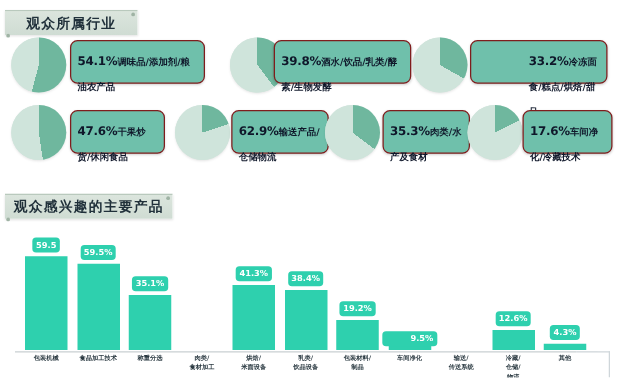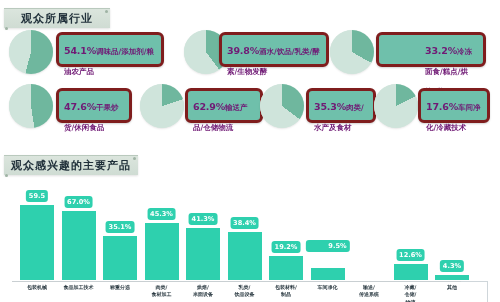--- a/index.html
+++ b/index.html
@@ -36,26 +36,26 @@
     position:absolute;width:44px;height:44px;border-radius:50%;
     background:#cfe4db;
     box-shadow:0 1px 2px rgba(0,0,0,.10);
   }
   .pie .slice{
     position:absolute;inset:0;border-radius:50%;
   }
   .cal{
     position:absolute;
     background:#6fc0ab;
-    border:3px solid #7f1d1d;
+    border:1px solid #7f1d1d;
     border-radius:6px;
     box-shadow:0 1px 2px rgba(0,0,0,.18);
     padding:4px 5px;
     box-sizing:border-box;
-    color:#701a75;
+    color:#0f172a;
     line-height:1.25;
   }
   .cal .pct{font-size:9.5px;font-weight:bold;letter-spacing:-.2px;}
   .cal .lab{font-size:7.5px;font-weight:bold;}
 
   
   #barchart{
     position:absolute;left:12px;top:180px;width:478px;height:122px;
   }
   .plot{position:absolute;left:0;top:0;width:478px;height:101px;}
@@ -169,45 +169,41 @@
   </div>
 
   <div id="barchart">
     <div class="plot" id="plot">
         <div class="bar-col" style="left: 8px; height: 101px; text-align: right;">
           <div class="bar" style="height: 74.8548px;"></div>
           <div class="blabel" style="bottom: 77.8548px;">59.5</div>
         </div>
         <div class="bar-col" style="left: 49.5px; height: 101px;">
           <div class="bar" style="height: 69.4452px;"></div>
-          <div class="blabel" style="bottom: 72.4452px;">67.0%</div>
+          <div class="blabel" style="bottom: 72.4452px;">59.5%</div>
         </div>
         <div class="bar-col" style="left: 91px; height: 101px;">
           <div class="bar" style="height: 44.1581px;"></div>
           <div class="blabel" style="bottom: 47.1581px; text-align: right;">35.1%</div>
         </div>
-        <div class="bar-col" style="left: 132.5px; height: 101px;">
-          <div class="bar" style="height: 56.9903px;"></div>
-          <div class="blabel" style="bottom: 59.9903px;">45.3%</div>
-        </div>
         <div class="bar-col" style="left: 174px; height: 101px;">
           <div class="bar" style="height: 51.9581px;"></div>
           <div class="blabel" style="bottom: 54.9581px;">41.3%</div>
         </div>
         <div class="bar-col" style="left: 215.5px; height: 101px;">
           <div class="bar" style="height: 48.3097px;"></div>
           <div class="blabel" style="bottom: 51.3097px;">38.4%</div>
         </div>
         <div class="bar-col" style="left: 257px; height: 101px;">
           <div class="bar" style="height: 24.1548px;"></div>
           <div class="blabel" style="bottom: 27.1548px;">19.2%</div>
         </div>
         <div class="bar-col" style="left: 298.5px; height: 101px;">
           <div class="bar" style="height: 11.9516px;"></div>
-          <div class="blabel" style="bottom: 28px; padding-left: 23px;">9.5%</div>
+          <div class="blabel" style="bottom: 3px; padding-left: 23px;">9.5%</div>
         </div>
         <div class="bar-col" style="left: 381.5px; height: 101px;">
           <div class="bar" style="height: 15.8516px;"></div>
           <div class="blabel" style="bottom: 18.8516px;">12.6%</div>
         </div>
         <div class="bar-col" style="left: 423px; height: 101px;">
           <div class="bar" style="height: 5.40968px;"></div>
           <div class="blabel" style="bottom: 8.40968px;">4.3%</div>
         </div>
       </div>

